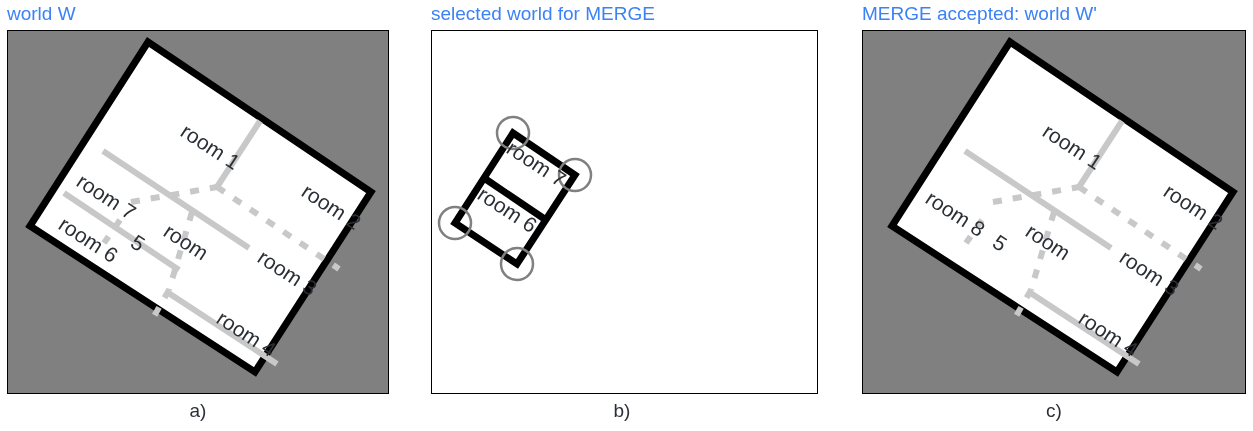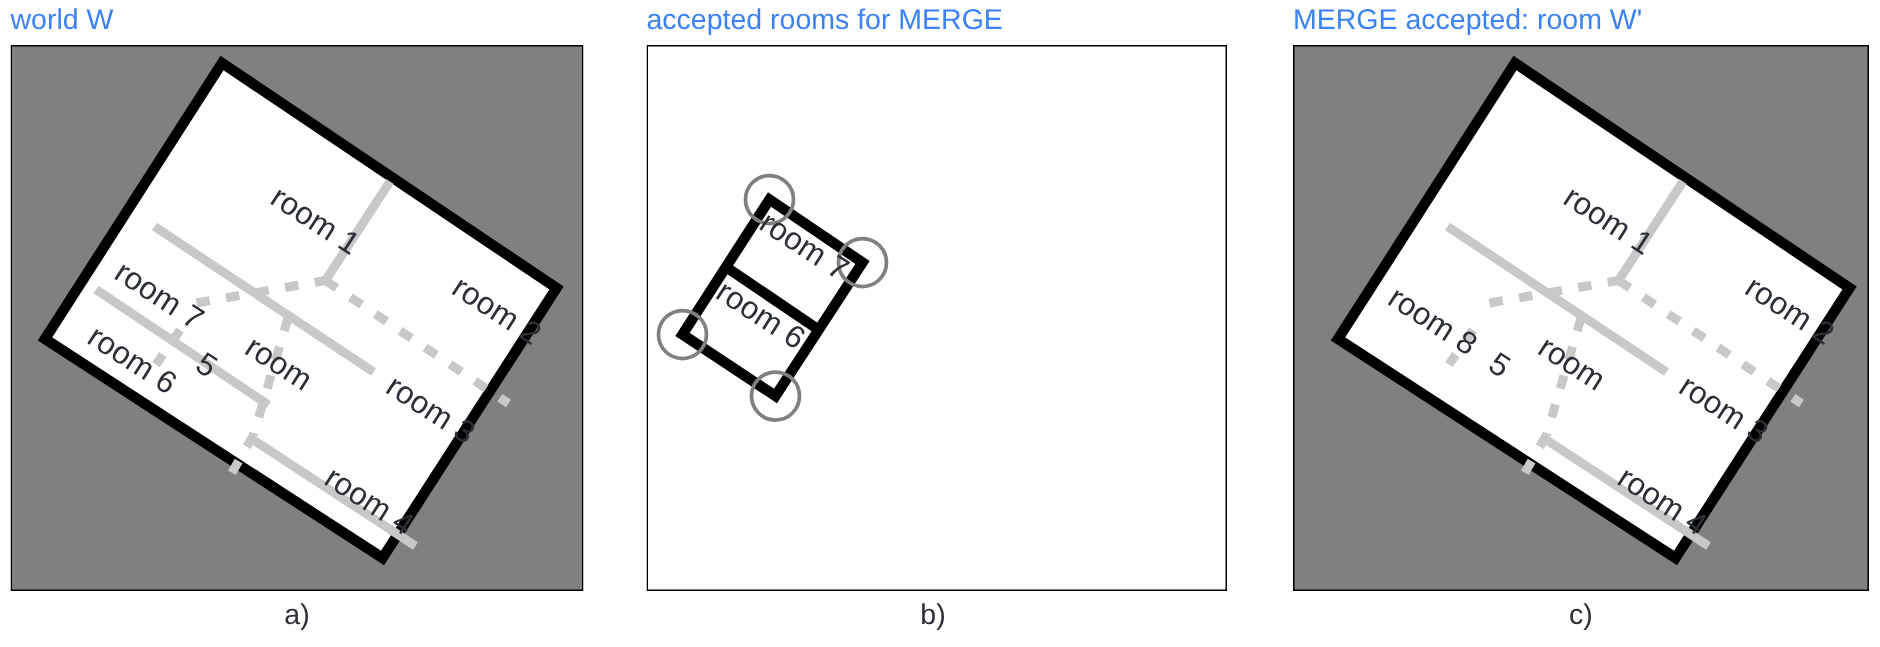--- a/index.html
+++ b/index.html
@@ -88,21 +88,21 @@
         <text class="room-label" x="155" y="205" transform="rotate(33 155 205)">room</text>
         <text class="room-label" x="122" y="216" transform="rotate(33 122 216)">5</text>
         <text class="room-label" x="50" y="198" transform="rotate(33 50 198)">room 6</text>
         <text class="room-label" x="68" y="155" transform="rotate(33 68 155)">room 7</text>
       </svg>
     </div>
     <div class="panel-caption">a)</div>
   </div>
 
   <div class="panel" id="panel-b" style="left:424px; width:396px;">
-    <div class="panel-title">accepted rooms for MERGE</div>
+    <div class="panel-title">selected world for MERGE</div>
     <div class="panel-canvas">
       <svg width="387" height="364" viewBox="0 0 387 364">
         <rect x="0.5" y="0.5" width="386" height="363" fill="#ffffff" stroke="#000000" stroke-width="1"></rect>
 
         <polygon points="82,103 144,145 86,234 24,193" fill="#ffffff" stroke="#000000" stroke-width="7" stroke-linejoin="miter"></polygon>
         <line x1="53" y1="148" x2="115" y2="190" stroke="#000000" stroke-width="7"></line>
 
         <g fill="none" stroke="#808080" stroke-width="2.5">
           <circle cx="82" cy="103" r="16"></circle>
           <circle cx="144" cy="145" r="16"></circle>
@@ -110,21 +110,21 @@
           <circle cx="86" cy="234" r="16"></circle>
         </g>
         <text class="room-label" x="74" y="122" transform="rotate(33 74 122)">room 7</text>
         <text class="room-label" x="45" y="168" transform="rotate(33 45 168)">room 6</text>
       </svg>
     </div>
     <div class="panel-caption">b)</div>
   </div>
 
   <div class="panel" id="panel-c" style="left:855px; width:398px;">
-    <div class="panel-title">MERGE accepted: room W'</div>
+    <div class="panel-title">MERGE accepted: world W'</div>
     <div class="panel-canvas">
       <svg width="384" height="364" viewBox="0 0 384 364">
         <rect x="0.5" y="0.5" width="383" height="363" fill="#808080" stroke="#000000" stroke-width="1"></rect>
         <polygon points="148,12 371,162 255,342 30,196" fill="#ffffff" stroke="#000000" stroke-width="7" stroke-linejoin="miter"></polygon>
         <g stroke="#c8c8c8" stroke-width="6" stroke-linecap="butt" fill="none">
           <line x1="103" y1="121" x2="249" y2="218"></line>
           <line x1="260" y1="91" x2="217" y2="157"></line>
           <line x1="167" y1="262" x2="277" y2="334"></line>
         </g>
         <g stroke="#c8c8c8" stroke-width="6" stroke-dasharray="9 11" stroke-linecap="butt" fill="none">

